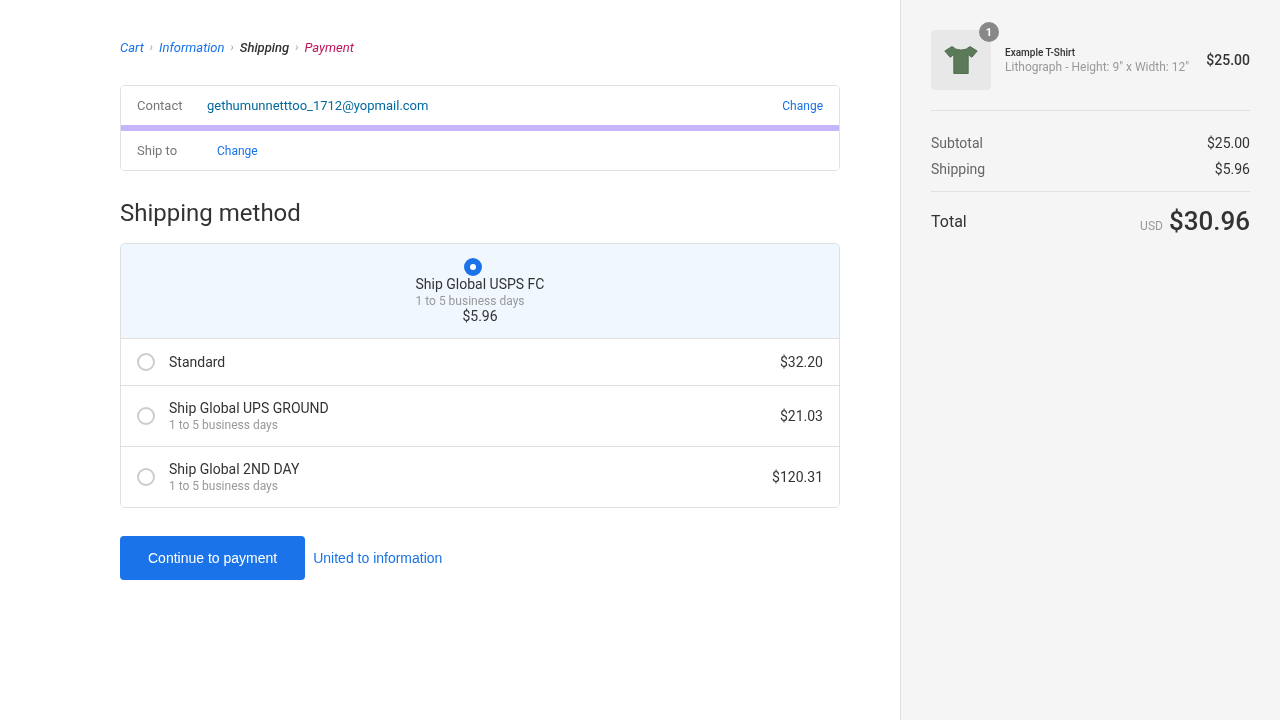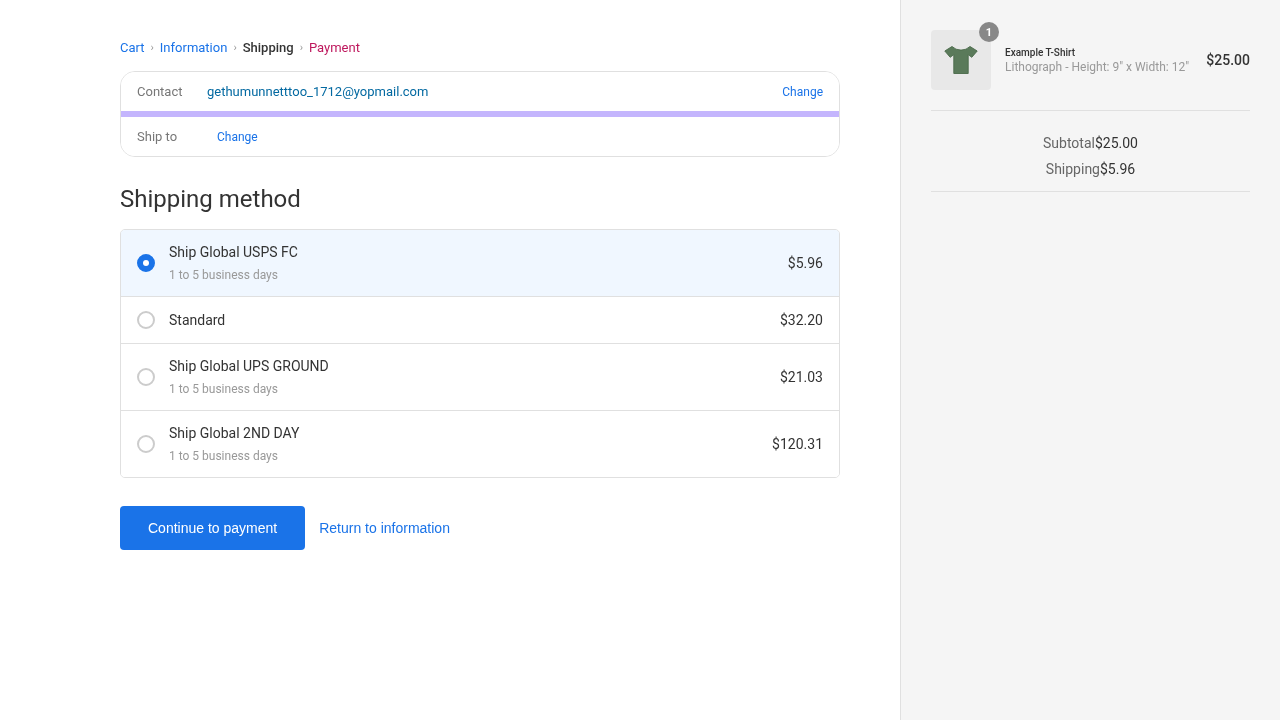--- a/index.html
+++ b/index.html
@@ -22,43 +22,44 @@
       background: #f5f5f5;
       border-left: 1px solid #e0e0e0;
       padding: 30px 30px;
     }
 
     
     .breadcrumb {
       display: flex;
       align-items: center;
       gap: 6px;
-      margin-bottom: 16px;
+      margin-bottom: 30px;
       font-size: 13px;
+      font-style: italic;
     }
     .breadcrumb-item {
       color: #1a73e8;
       cursor: pointer;
     }
     .breadcrumb-item.active {
       color: #333;
       font-weight: 500;
     }
     .breadcrumb-item.muted {
       color: #be185d;
     }
     .breadcrumb-separator {
       color: #999;
       font-size: 11px;
     }
 
     
     .info-box {
       border: 1px solid #e0e0e0;
-      border-radius: 15px;
+      border-radius: 5px;
       margin-bottom: 28px;
       overflow: hidden;
     }
     .info-row {
       display: flex;
       align-items: center;
       padding: 12px 16px;
       background: #fff;
     }
     .info-row + .info-row {
@@ -102,20 +103,21 @@
       align-items: center;
       padding: 14px 16px;
       background: #fff;
       cursor: pointer;
     }
     .shipping-option + .shipping-option {
       border-top: 1px solid #e0e0e0;
     }
     .shipping-option.selected {
       background: #f0f7ff;
+      flex-direction: column;
     }
     .radio-btn {
       width: 18px;
       height: 18px;
       border-radius: 50%;
       border: 2px solid #ccc;
       margin-right: 14px;
       flex-shrink: 0;
       display: flex;
       align-items: center;
@@ -135,32 +137,32 @@
     .option-details {
       flex: 1;
     }
     .option-name {
       font-size: 14px;
       color: #333;
     }
     .option-days {
       font-size: 12px;
       color: #999;
-      margin-top: 8px;
+      margin-top: 2px;
     }
     .option-price {
       font-size: 14px;
       color: #333;
     }
 
     
     .btn-row {
       display: flex;
       align-items: center;
-      gap: 14px;
+      gap: 8px;
       margin-top: 10px;
     }
     .btn-primary {
       background: #1a73e8;
       color: #fff;
       border: none;
       border-radius: 4px;
       padding: 14px 28px;
       font-size: 14px;
       font-weight: 500;
@@ -227,21 +229,21 @@
       margin-top: 2px;
     }
     .product-price {
       font-size: 14px;
       color: #333;
       font-weight: 500;
     }
 
     .summary-row {
       display: flex;
-      justify-content: center;
+      justify-content: space-between;
       margin-bottom: 10px;
       font-size: 14px;
     }
     .summary-label {
       color: #666;
     }
     .summary-value {
       color: #333;
     }
     .summary-divider {
@@ -342,21 +344,21 @@
       <div class="option-details">
         <div class="option-name">Ship Global 2ND DAY</div>
         <div class="option-days">1 to 5 business days</div>
       </div>
       <span class="option-price">$120.31</span>
     </div>
   </div>
 
   <div class="btn-row">
     <button class="btn-primary">Continue to payment</button>
-    <button class="btn-link">Return to information</button>
+    <button class="btn-link">United to information</button>
   </div>
 
 </div>
 
 <div class="right-panel">
 
   <div class="product-row">
     <div class="product-image-wrap">
       <div class="product-image">
 
@@ -377,14 +379,21 @@
     <span class="summary-label">Subtotal</span>
     <span class="summary-value">$25.00</span>
   </div>
   <div class="summary-row">
     <span class="summary-label">Shipping</span>
     <span class="summary-value">$5.96</span>
   </div>
 
   <hr class="summary-divider">
 
+  <div class="total-row">
+    <span class="total-label">Total</span>
+    <div class="total-value-wrap">
+      <span class="total-currency">USD</span>
+      <span class="total-value">$30.96</span>
+    </div>
+  </div>
 
 </div>
 
 </body></html>

